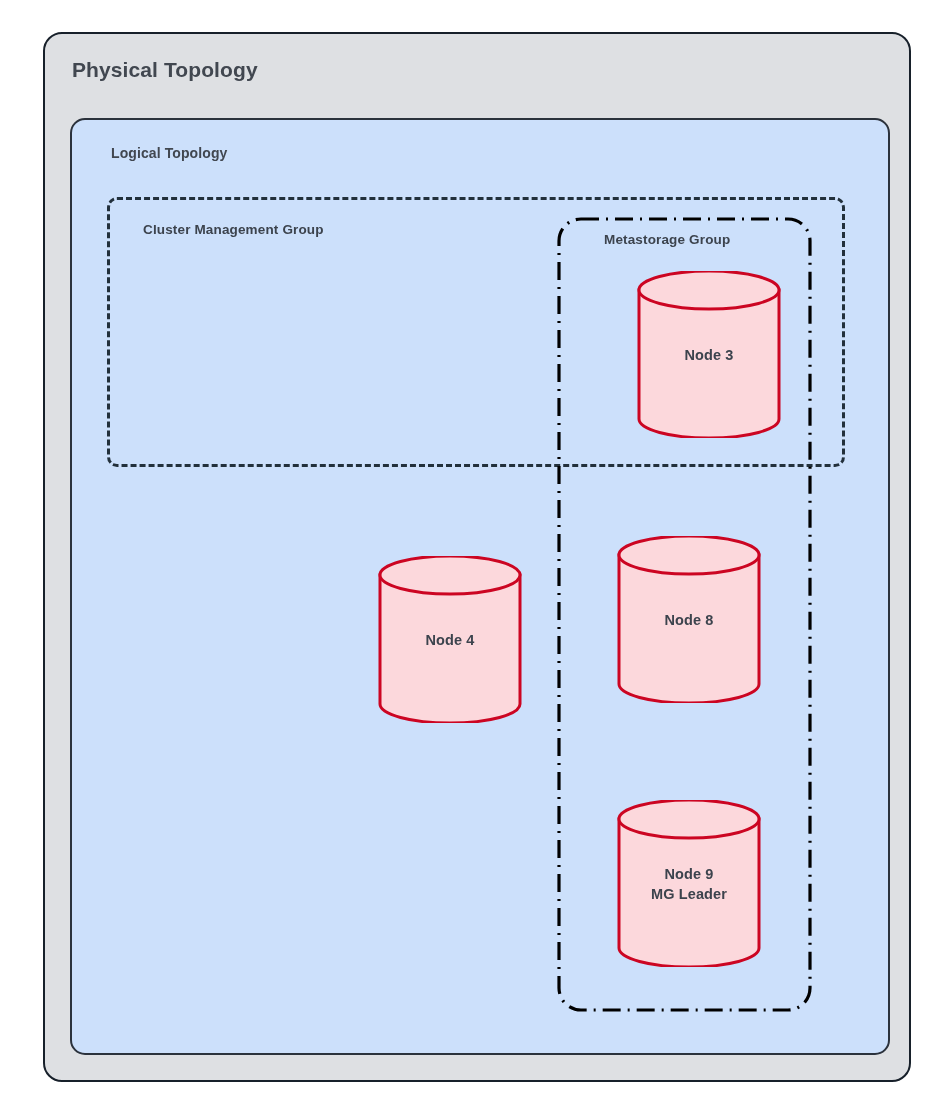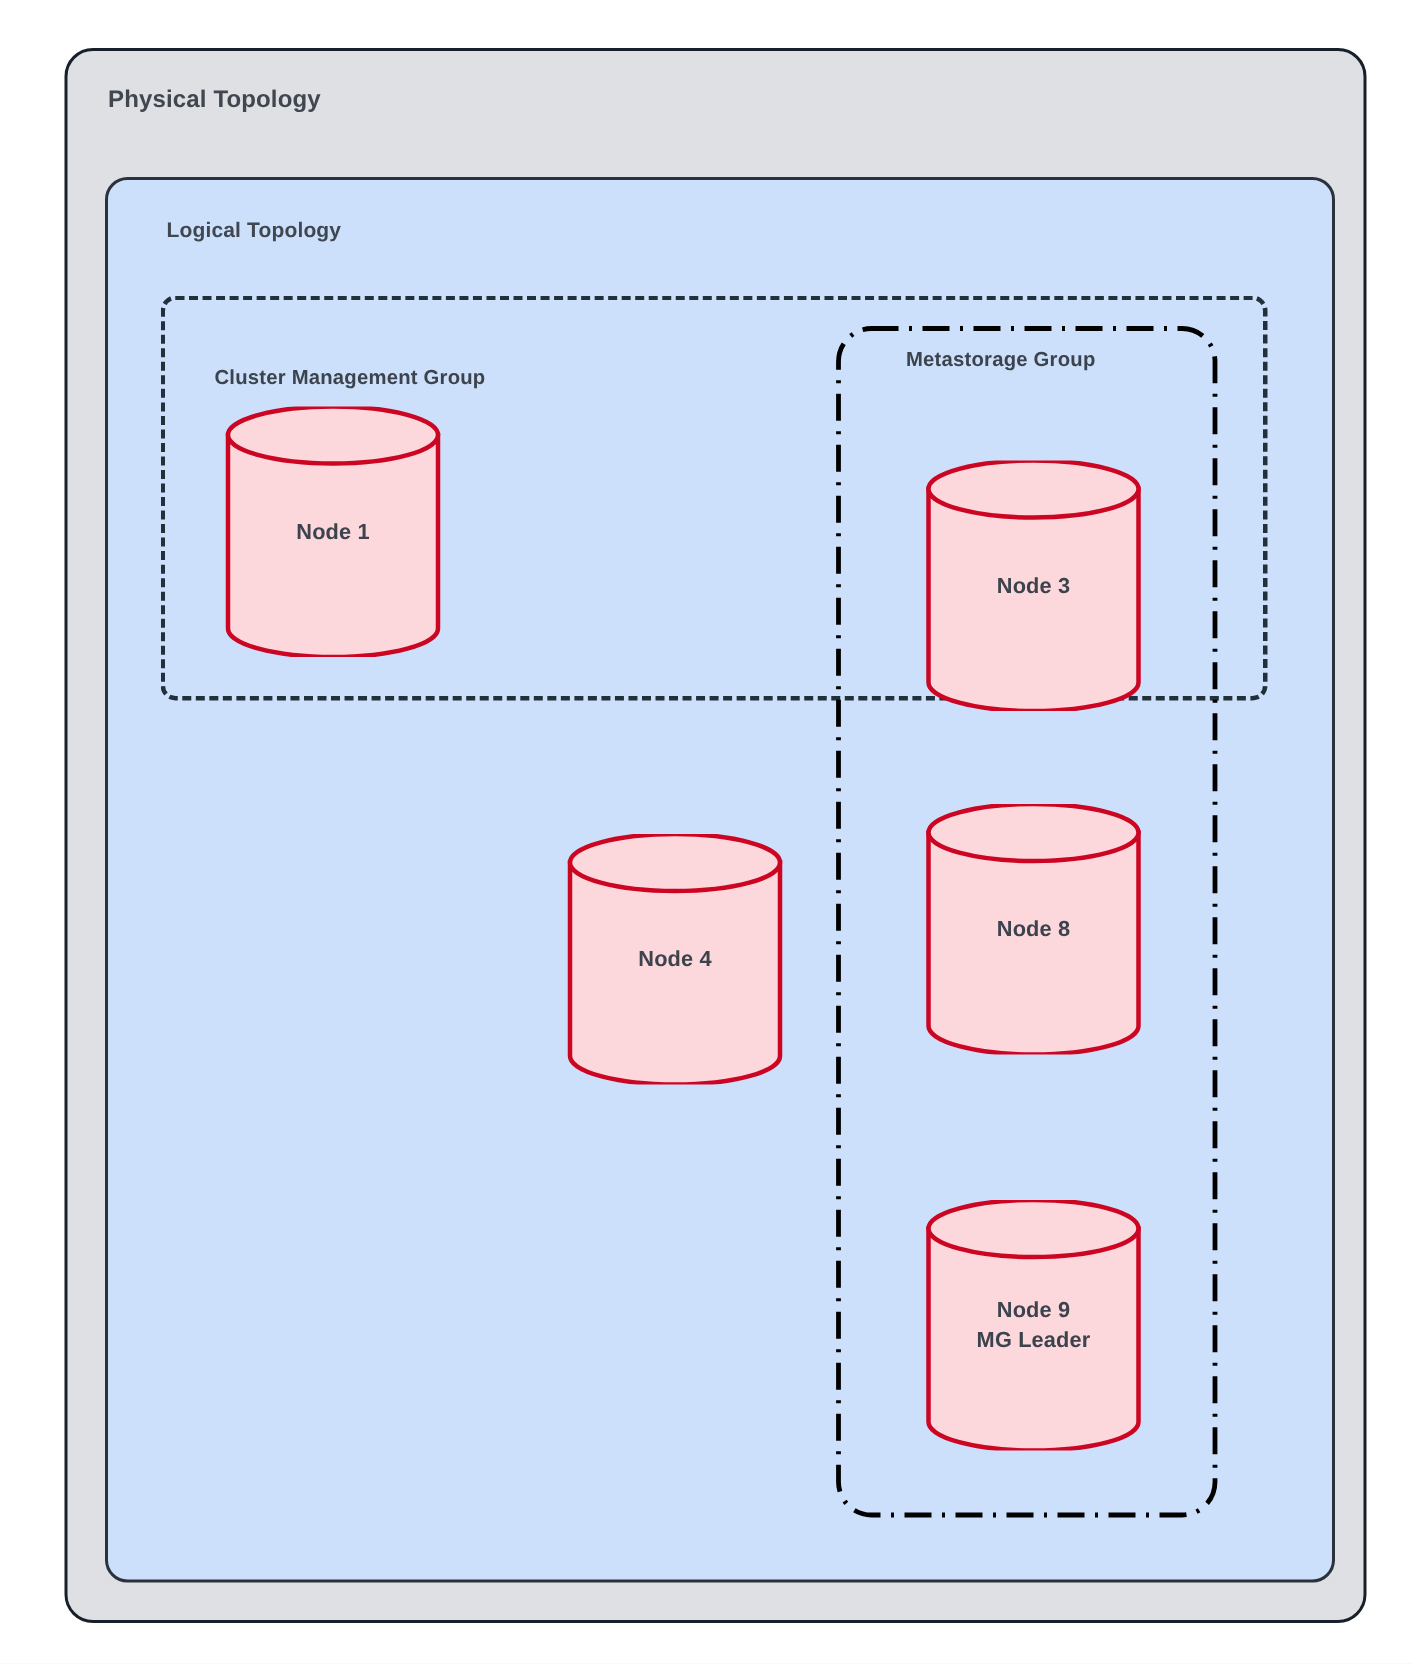--- a/index.html
+++ b/index.html
@@ -28,21 +28,21 @@
     height: 1050px;
     box-sizing: border-box;
     background: #DEE0E3;
     border: 2.2px solid #17202A;
     border-radius: 19px;
   }
   .physical-title {
     position: absolute;
     left: 72px;
     top: 58px;
-    font-size: 16px;
+    font-size: 21px;
     font-weight: bold;
     color: #414750;
     letter-spacing: 0.1px;
     white-space: nowrap;
   }
 
   
   .logical-box {
     position: absolute;
     left: 70px;
@@ -92,21 +92,21 @@
   .group-label {
     position: absolute;
     font-size: 13.5px;
     font-weight: bold;
     color: #3C434D;
     letter-spacing: 0.15px;
     white-space: nowrap;
   }
   .label-cmg {
     left: 143px;
-    top: 244px;
+    top: 222px;
   }
   .label-mg {
     left: 604px;
     top: 232px;
   }
 
   
   .node {
     position: absolute;
     width: 146px;
@@ -132,21 +132,21 @@
     font-weight: bold;
     color: #3C434D;
     line-height: 1.38;
     text-align: center;
     letter-spacing: 0.1px;
     white-space: pre-line;
   }
 
   .n1 { left: 149px; top: 271px; }
   .n2 { left: 377px; top: 271px; }
-  .n3 { left: 616px; top: 271px; margin-top: 36px; }
+  .n3 { left: 636px; top: 271px; }
   .n4 { left: 377px; top: 556px; }
   .n5 { left: 616px; top: 536px; }
   .n6 { left: 616px; top: 800px; }
 </style>
 </head>
 <body>
 
 <div id="canvas">
 
   <div class="physical-box"></div>
@@ -156,27 +156,20 @@
   <div class="logical-title">Logical Topology</div>
 
   <div class="group-box group-cmg"></div>
   <div class="group-label label-cmg">Cluster Management Group</div>
 
   <svg class="group-mg-svg" viewBox="0 0 264 804">
     <rect x="6" y="6" width="251" height="791" rx="22" ry="22" fill="none" stroke="#000000" stroke-width="3.2" stroke-dasharray="18 7 2 7" stroke-linecap="butt"></rect>
   </svg>
   <div class="group-label label-mg">Metastorage Group</div>
 
-  <div class="node n1">
-    <svg width="146" height="167" viewBox="0 0 146 167">
-      <path d="M3,19 L3,148 A70,19 0 0 0 143,148 L143,19 Z" fill="#FCD8DC" stroke="#CC0522" stroke-width="3"></path>
-      <ellipse cx="73" cy="19" rx="70" ry="19" fill="#FCD8DC" stroke="#CC0522" stroke-width="3"></ellipse>
-    </svg>
-    <div class="node-label">Node 1</div>
-  </div>
 
 
   <div class="node n3">
     <svg width="146" height="167" viewBox="0 0 146 167">
       <path d="M3,19 L3,148 A70,19 0 0 0 143,148 L143,19 Z" fill="#FCD8DC" stroke="#CC0522" stroke-width="3"></path>
       <ellipse cx="73" cy="19" rx="70" ry="19" fill="#FCD8DC" stroke="#CC0522" stroke-width="3"></ellipse>
     </svg>
     <div class="node-label">Node 3</div>
   </div>
 

